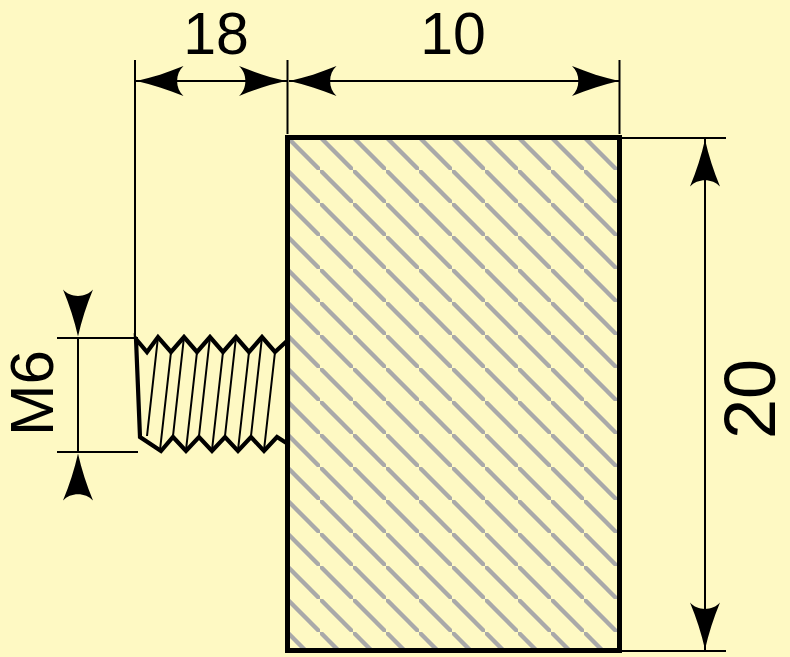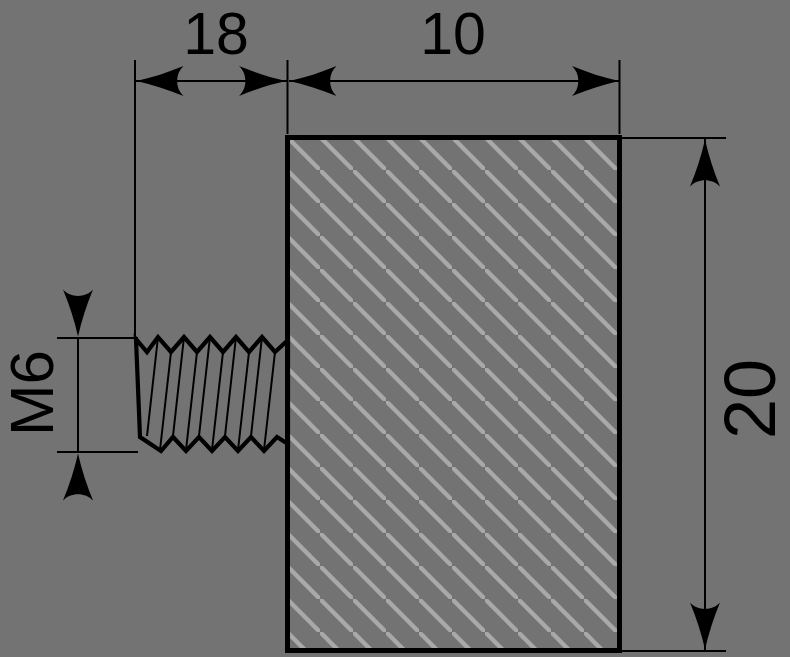--- a/index.html
+++ b/index.html
@@ -4,21 +4,21 @@
 <style>
   html, body {
     margin: 0;
     padding: 0;
     background: #ffffff;
   }
   .stage {
     position: relative;
     width: 790px;
     height: 657px;
-    background: #737373;
+    background: #fef9c3;
     overflow: hidden;
     text-align: center;
   }
   svg text {
     font-family: "Liberation Sans", "DejaVu Sans", sans-serif;
     fill: #000000;
   }
   .thin  { stroke: #000000; stroke-width: 2;   fill: none; }
   .thick { stroke: #000000; stroke-width: 4.2; fill: none; }
   .arrow { fill: #000000; stroke: none; }

